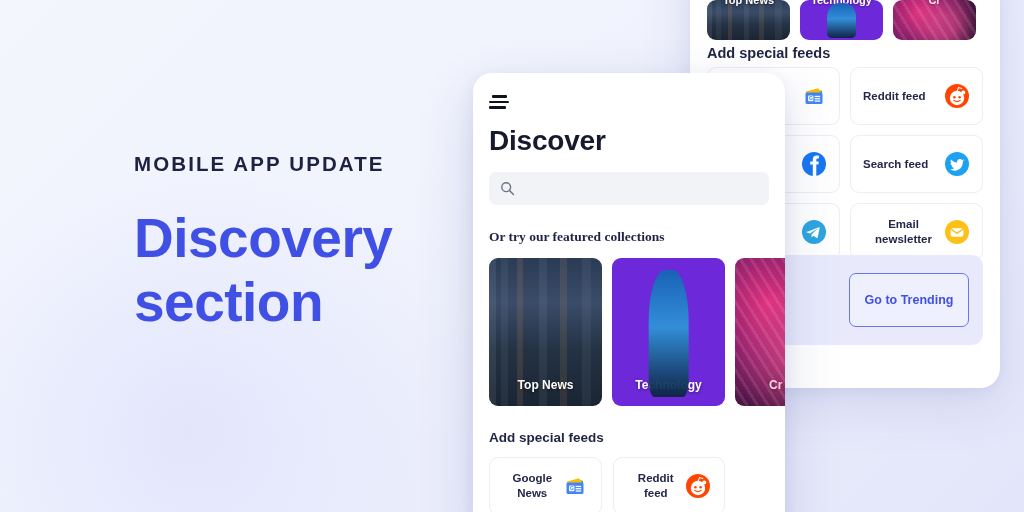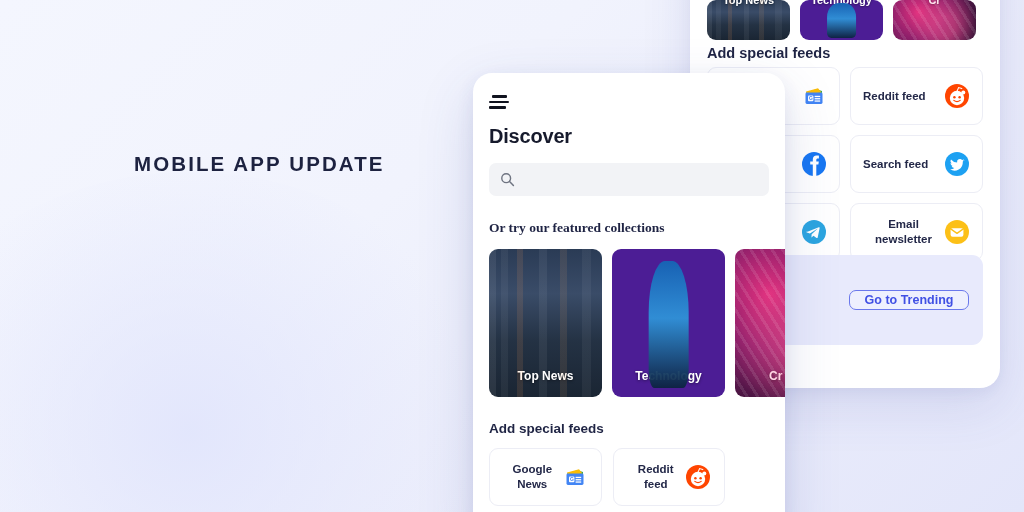--- a/index.html
+++ b/index.html
@@ -73,21 +73,21 @@
   .art-city::after{
     content:""; position:absolute; inset:0;
     background:
       linear-gradient(90deg, rgba(255,255,255,.07) 0 6%, transparent 6% 11%,
         rgba(255,255,255,.05) 11% 17%, transparent 17% 25%,
         rgba(255,160,90,.12) 25% 30%, transparent 30% 44%,
         rgba(255,255,255,.06) 44% 51%, transparent 51% 63%,
         rgba(255,180,110,.10) 63% 69%, transparent 69% 82%,
         rgba(255,255,255,.05) 82% 90%, transparent 90%);
   }
-  .art-tech { background:#4c1d95; }
+  .art-tech { background:#6d28d9; }
   .art-tech::after{
     content:""; position:absolute; left:50%; top:8%;
     width:36%; height:86%; transform:translateX(-50%);
     background:linear-gradient(to bottom,#1565b5 0%,#2f93d8 45%,#0c2340 100%);
     border-radius:40% 40% 14% 14%;
     opacity:.95;
   }
   .art-creative {
     background:
       radial-gradient(circle at 30% 30%, #e0317f 0%, #8e1f6a 42%, #2a1030 100%),
@@ -126,21 +126,21 @@
     position:absolute; left:17px; top:405px;
     width:276px; height:90px; border-radius:11px;
     background:#e8eafc;
     display:flex; align-items:center; padding:0 14px; gap:10px;
   }
   #bp-trending .tr-text {
     font-size:11.5px; font-weight:bold; color:#1f2444; line-height:1.48;
     flex:0 0 118px;
   }
   #bp-trending .tr-btn {
-    flex:1; height:20px; border-radius:7px;
+    flex:1; height:54px; border-radius:7px;
     border:1.4px solid #6a78ec; background:#eef0fe;
     color:#4050e4; font-size:12.5px; font-weight:bold;
     display:flex; align-items:center; justify-content:center;
     font-family:"Liberation Sans", sans-serif; cursor:pointer;
   }
 
   
   #phone {
     left:473px; top:73px; width:312px; height:470px;
     border-radius:19px;
@@ -152,21 +152,21 @@
   #hamburger { width:20px; height:14px; position:relative; cursor:pointer; }
   #hamburger i {
     position:absolute; left:0; height:2.6px; background:#10131f; border-radius:1px;
   }
   #hamburger i:nth-child(1){ top:0;     width:15px; left:3px; }
   #hamburger i:nth-child(2){ top:5.5px; width:20px; }
   #hamburger i:nth-child(3){ top:11px;  width:17px; }
 
   #ph-title {
     margin-top:16px;
-    font-size:20px; font-weight:bold; color:#161a2c; letter-spacing:-0.2px;
+    font-size:28px; font-weight:bold; color:#161a2c; letter-spacing:-0.2px;
   }
 
   #ph-search {
     margin-top:15px; height:33px; border-radius:7px;
     background:#f2f3f6;
     display:flex; align-items:center; gap:9px; padding:0 11px;
   }
   #ph-search .sp {
     font-size:12.5px; color:#8b8f9c;
     white-space:nowrap; overflow:hidden; text-overflow:clip;
@@ -207,20 +207,24 @@
 </style>
 </head>
 <body>
 
 <div id="bg">
   <div id="bg-glow"></div>
 </div>
 
 <div id="promo">
   <div class="kicker">MOBILE APP UPDATE</div>
+  <div class="headline">
+    <div>Discovery</div>
+    <div>section</div>
+  </div>
 </div>
 
 <div id="back-panel" class="sheet">
   <div class="bp-inner">
 
     <div id="bp-cards">
       <div class="mini art-city">
         <span class="cap">Top News</span>
       </div>
       <div class="mini art-tech">

